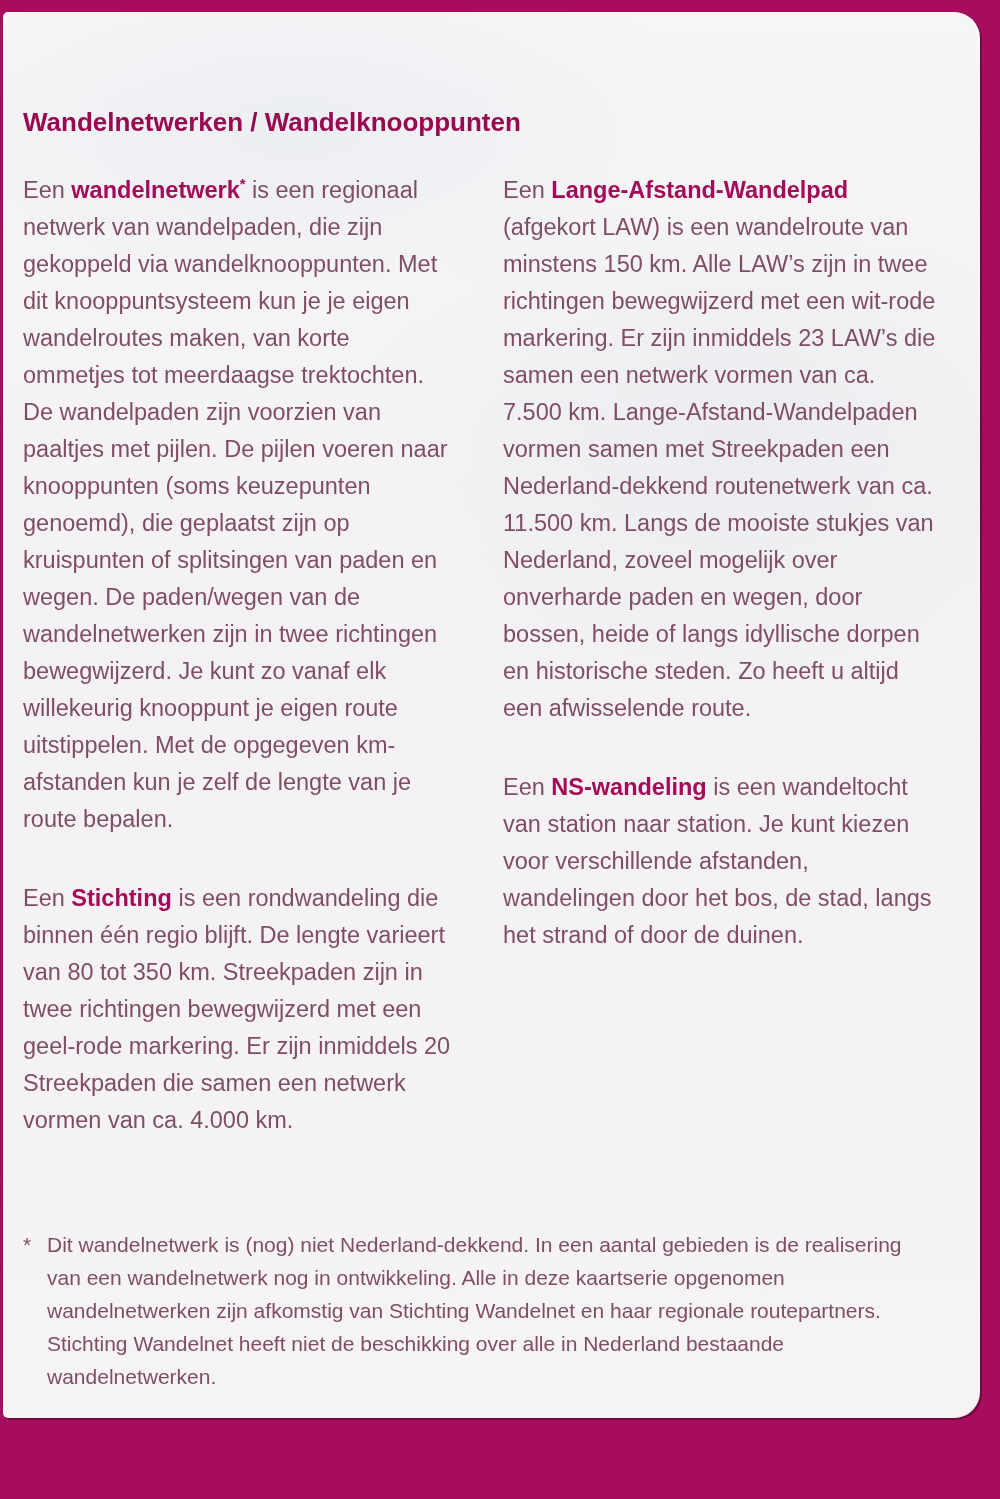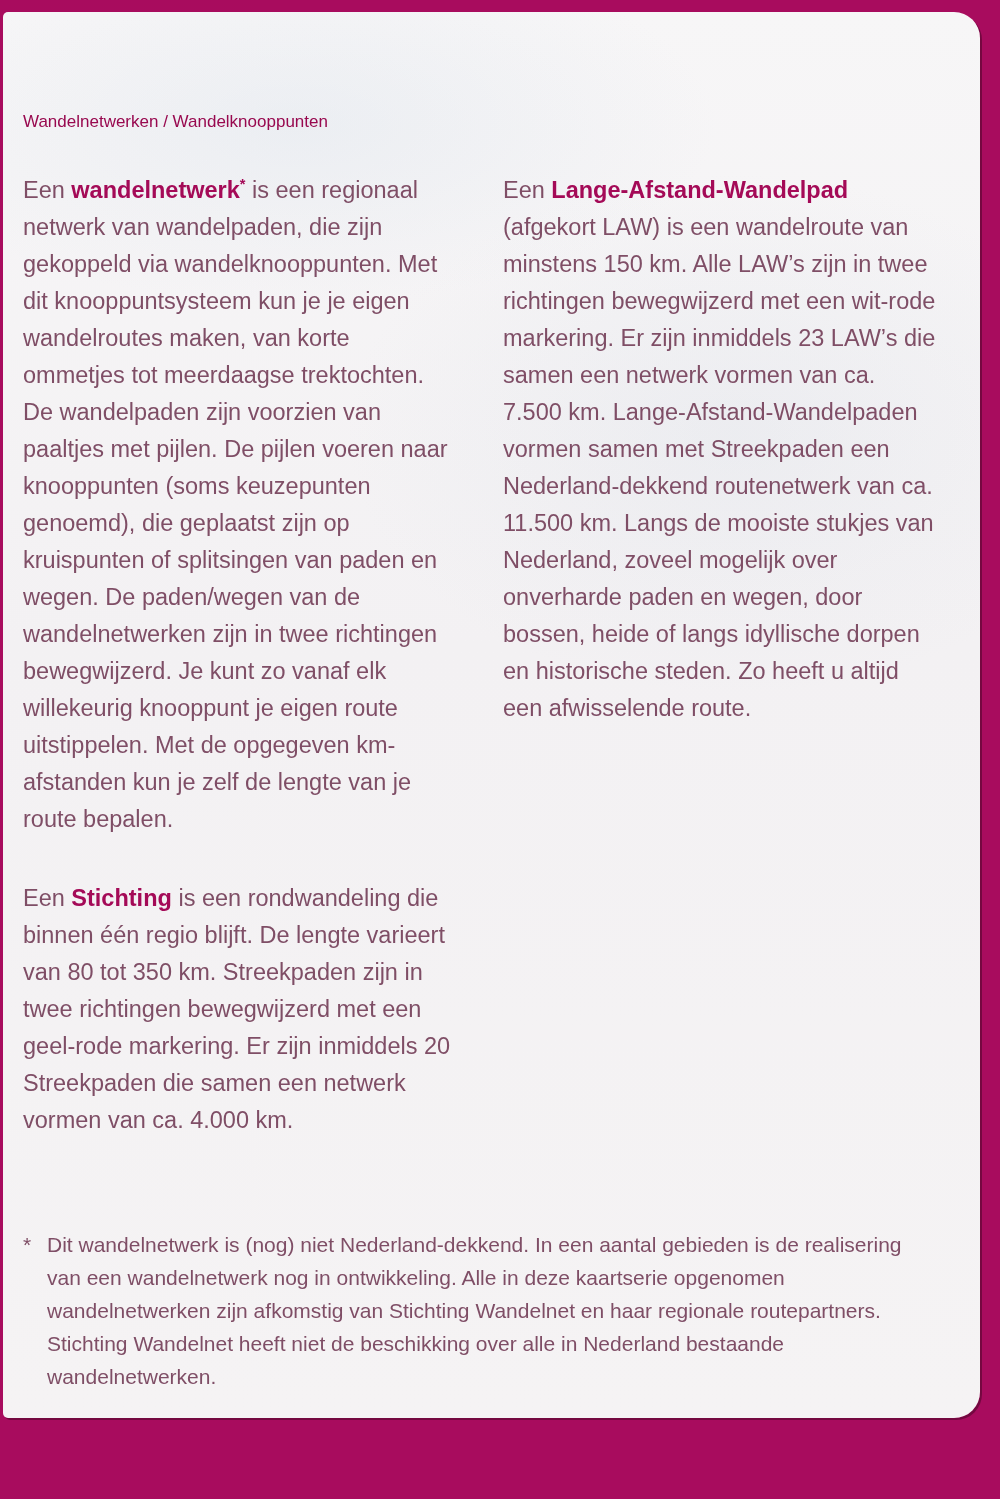--- a/index.html
+++ b/index.html
@@ -41,23 +41,23 @@
   .page-title {
     margin: 0;
     font-size: 34px;
     line-height: 40px;
     font-weight: 700;
     letter-spacing: 0.2px;
     color: #8e0a4f;
   }
   .section-heading {
     margin: 32px 0 0 0;
-    font-size: 17px;
+    font-size: 26px;
     line-height: 32px;
-    font-weight: 400;
+    font-weight: 700;
     color: #98094f;
   }
   .columns {
     margin-top: 34px;
     display: grid;
     grid-template-columns: 1fr 1fr;
     column-gap: 62px;
     gap: 47px;
   }
   .col p {
@@ -107,20 +107,21 @@
 
         <div class="col">
           <p><span>Een </span><strong class="term">wandelnetwerk</strong><sup class="term">*</sup><span> is een regionaal netwerk van wandelpaden, die zijn gekoppeld via wandelknooppunten. Met dit knooppuntsysteem kun je je eigen wandelroutes maken, van korte ommetjes tot meerdaagse trektochten. De wandelpaden zijn voorzien van paaltjes met pijlen. De pijlen voeren naar knooppunten (soms keuzepunten genoemd), die geplaatst zijn op kruispunten of splitsingen van paden en wegen. De paden/wegen van de wandelnetwerken zijn in twee richtingen bewegwijzerd. Je kunt zo vanaf elk willekeurig knooppunt je eigen route uitstippelen. Met de opgegeven km-afstanden kun je zelf de lengte van je route bepalen.</span></p>
 
           <p><span>Een </span><strong class="term">Stichting</strong><span> is een rondwandeling die binnen één regio blijft. De lengte varieert van 80 tot 350 km. Streekpaden zijn in twee richtingen bewegwijzerd met een geel-rode markering. Er zijn inmiddels 20 Streekpaden die samen een netwerk vormen van ca. 4.000 km.</span></p>
         </div>
 
         <div class="col">
           <p><span>Een </span><strong class="term">Lange-Afstand-Wandelpad</strong><span> (afgekort LAW) is een wandelroute van minstens 150 km. Alle LAW’s zijn in twee richtingen bewegwijzerd met een wit-rode markering. Er zijn inmiddels 23 LAW’s die samen een netwerk vormen van ca. 7.500 km. Lange-Afstand-Wandelpaden vormen samen met Streekpaden een Nederland-dekkend routenetwerk van ca. 11.500 km. Langs de mooiste stukjes van Nederland, zoveel mogelijk over onverharde paden en wegen, door bossen, heide of langs idyllische dorpen en historische steden. Zo heeft u altijd een afwisselende route.</span></p>
 
+          <p><span>Een </span><strong class="term">NS-wandeling</strong><span> is een wandeltocht van station naar station. Je kunt kiezen voor verschillende afstanden, wandelingen door het bos, de stad, langs het strand of door de duinen.</span></p>
         </div>
 
       </div>
     </div>
 
     <div class="footnote">
       <span class="fn-marker">*</span>
       <span class="fn-text">Dit wandelnetwerk is (nog) niet Nederland-dekkend. In een aantal gebieden is de realisering van een wandelnetwerk nog in ontwikkeling. Alle in deze kaartserie opgenomen wandelnetwerken zijn afkomstig van Stichting Wandelnet en haar regionale routepartners. Stichting Wandelnet heeft niet de beschikking over alle in Nederland bestaande wandelnetwerken.</span>
     </div>
   </div>

